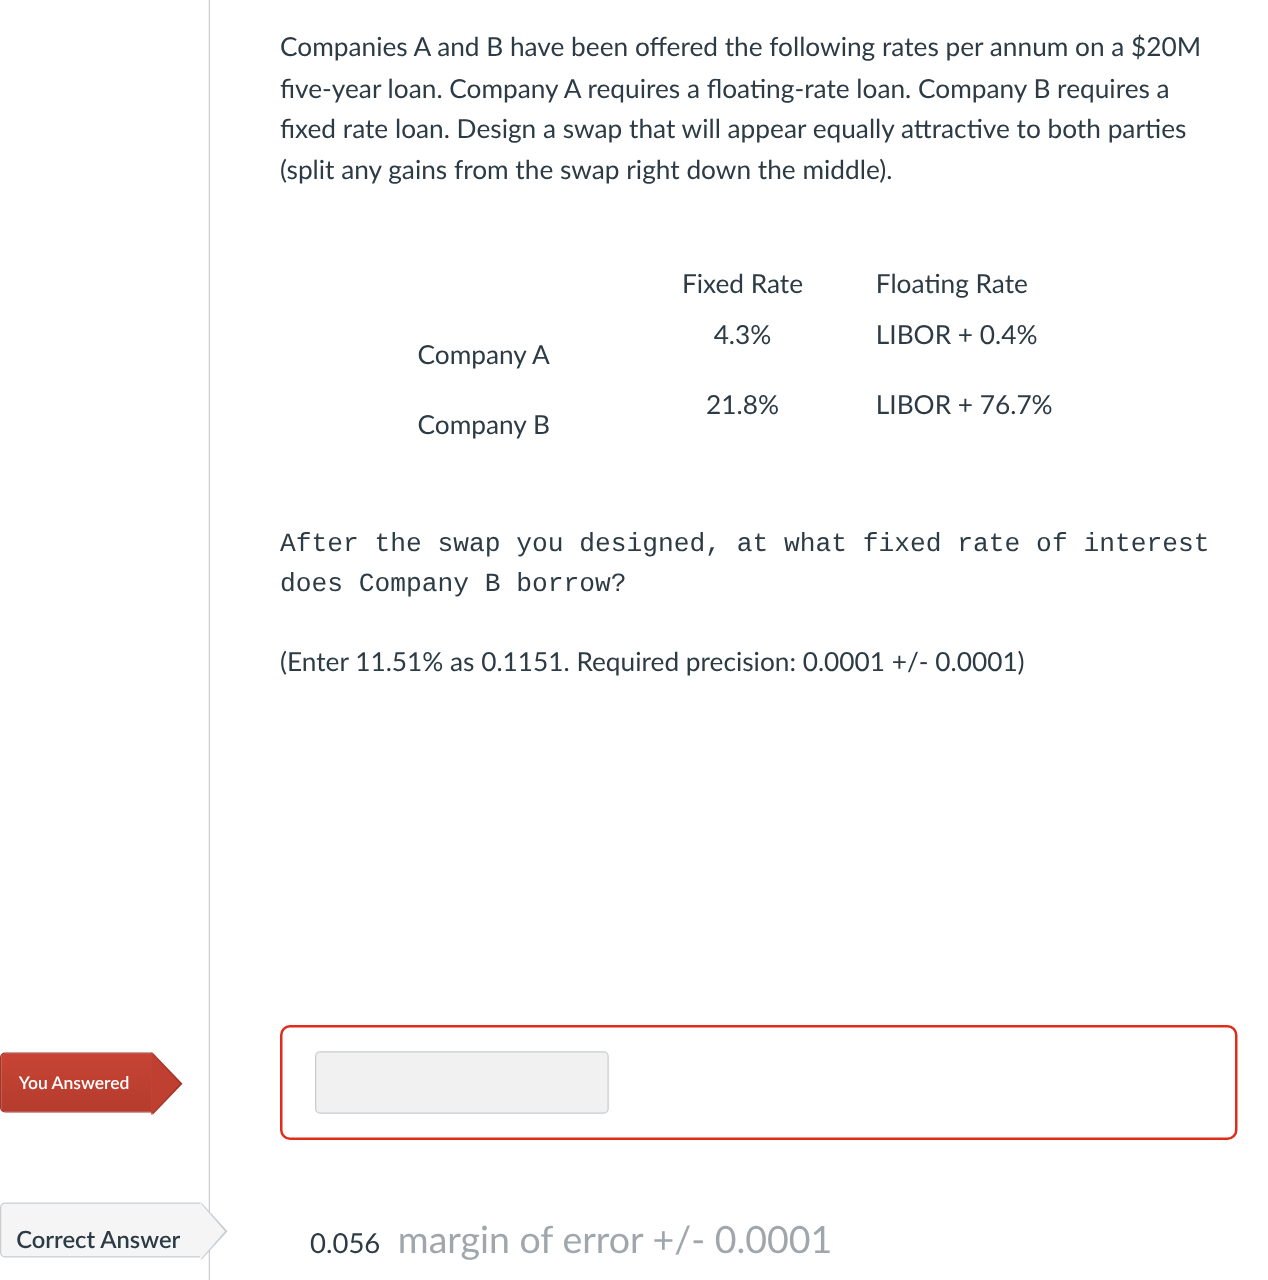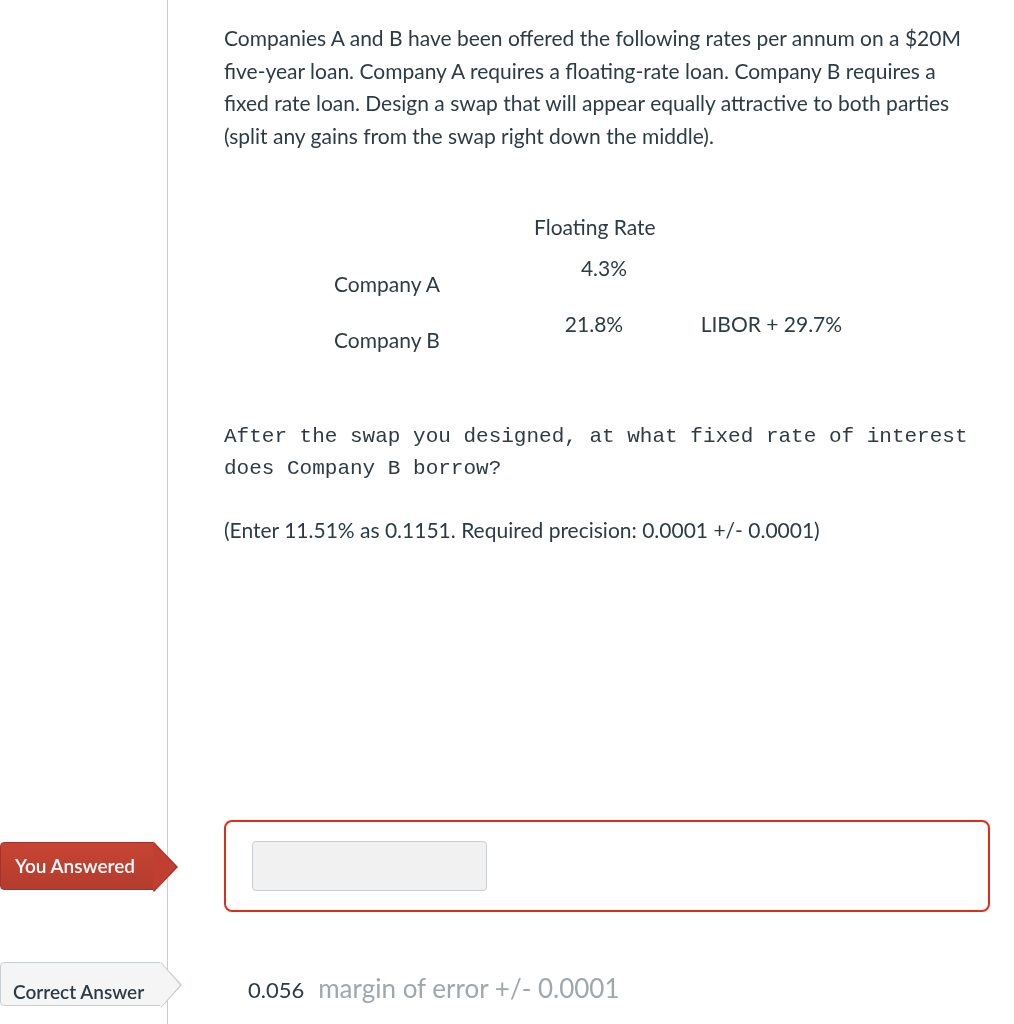--- a/index.html
+++ b/index.html
@@ -48,21 +48,21 @@
     }
     .you-answered-badge {
       position: absolute;
       left: 0;
       top: 22px;
       height: 48px;
       background: #c0392b;
       background: linear-gradient(#c74434, #b53c2e);
       color: #ffffff;
       font-weight: 600;
-      font-size: 19px;
+      font-size: 14px;
       padding: 0 18px 0 14px;
       border-radius: 4px 0 0 4px;
       display: flex;
       align-items: center;
       border: 1px solid #a73328;
     }
     .you-answered-badge::after {
       content: "";
       position: absolute;
       right: -23px;
@@ -149,43 +149,45 @@
     }
     .correct-value-wrap {
       position: absolute;
       left: 248px;
       top: 6px;
       display: flex;
       align-items: baseline;
       gap: 14px;
       font-size: 22px;
     }
-    .margin-text { color: #9fa7ad; font-size: 26px; }
+    .margin-text { color: #9fa7ad; font-size: 30px; }
   </style>
 </head>
 <body>
 
 <div class="vline"></div>
 
 <div class="content">
   <p class="question-intro">Companies A and B have been offered the following rates per annum on a $20M five-year loan. Company A requires a floating-rate loan. Company B requires a fixed rate loan. Design a swap that will appear equally attractive to both parties (split any gains from the swap right down the middle).</p>
 
   <div class="rates-table">
     <div class="trow thead">
       <div class="tcell-label"></div>
+      <div class="tcell-fixed">Fixed Rate</div>
       <div class="tcell-float">Floating Rate</div>
     </div>
     <div class="trow">
       <div class="tcell-label">Company A</div>
       <div class="tcell-fixed">4.3%</div>
+      <div class="tcell-float">LIBOR + 0.4%</div>
     </div>
     <div class="trow">
       <div class="tcell-label">Company B</div>
       <div class="tcell-fixed">21.8%</div>
-      <div class="tcell-float">LIBOR + 29.7%</div>
+      <div class="tcell-float">LIBOR + 76.7%</div>
     </div>
   </div>
 
   <p class="followup">After the swap you designed, at what fixed rate of interest does Company B borrow?</p>
   <p class="precision">(Enter 11.51% as 0.1151. Required precision: 0.0001 +/- 0.0001)</p>
 </div>
 
 <div class="answer-area">
   <div class="badge-row">
     <div class="you-answered-badge">You Answered</div>

